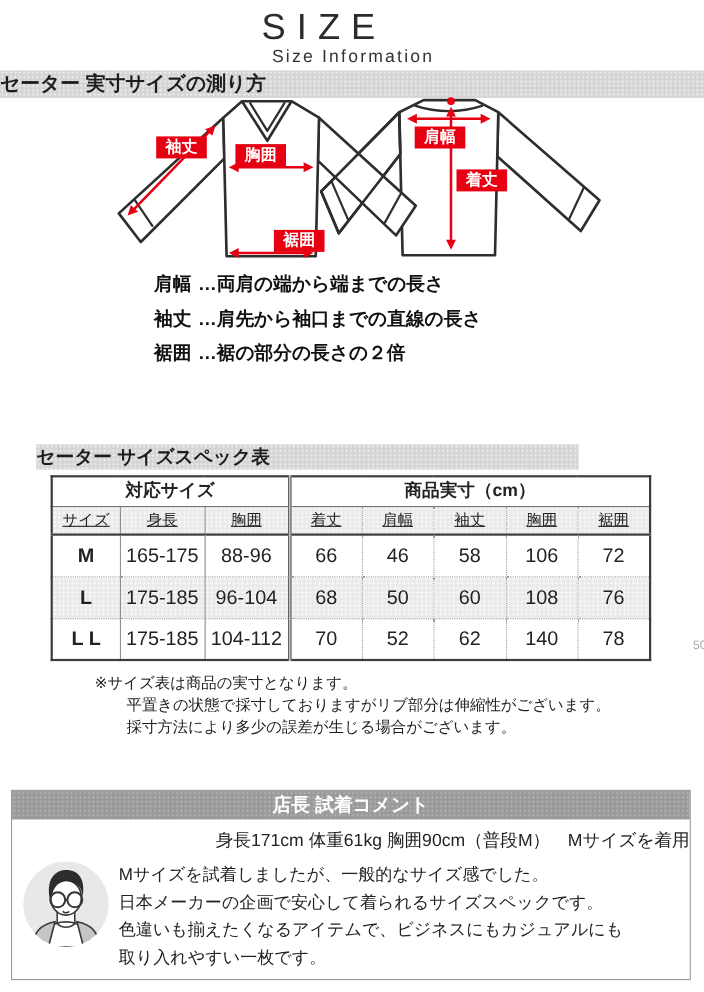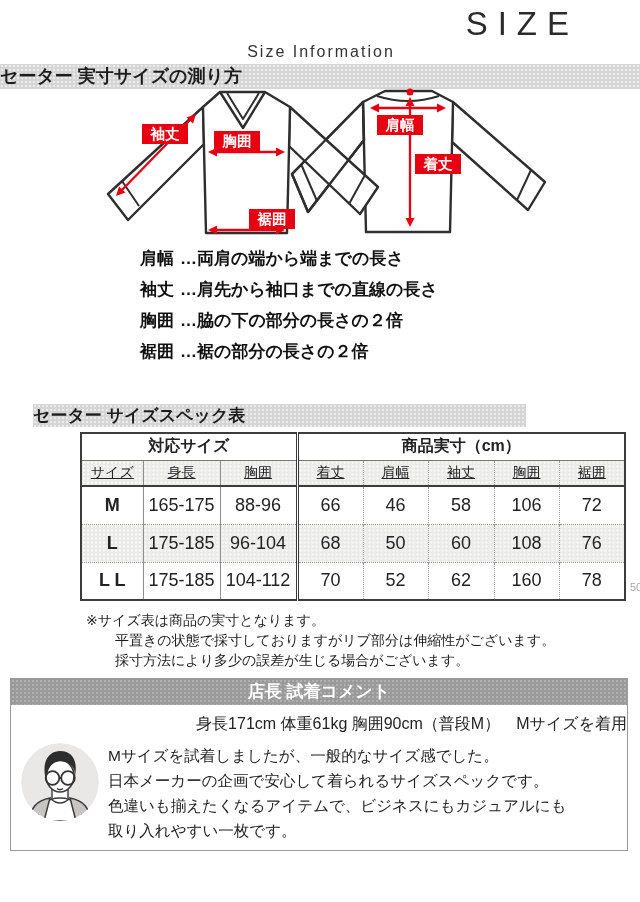--- a/index.html
+++ b/index.html
@@ -9,21 +9,21 @@
     width:640px; height:902px;
     background:#ffffff;
     font-family:"Liberation Sans","DejaVu Sans",sans-serif;
     color:#222;
     overflow:hidden;
   }
 
   
   .size-title {
     position:absolute; top:5px; left:0; width:579px;
-    text-align:right; font-size:33px; letter-spacing:10px; text-indent:10px;
+    text-align:center; font-size:33px; letter-spacing:10px; text-indent:10px;
     color:#2b2b2b; font-weight:400;
   }
   .size-sub {
     position:absolute; top:43px; left:0; width:640px;
     text-align:center; font-size:16px; letter-spacing:2px; text-indent:2px;
     color:#333;
   }
 
   
   .bar {
@@ -43,21 +43,20 @@
     position:absolute; top:243px; left:140px;
     font-size:17px; font-weight:bold; line-height:31px; color:#111;
   }
   .def-term { margin-right:6px; }
 
   
   .spec-table-wrap { position:absolute; top:432px; left:46px; }
   table.spec {
     border-collapse:collapse; table-layout:fixed; width:544px;
     border:2px solid #3c3c3c;
-    margin-left:34px;
   }
   table.spec th, table.spec td {
     text-align:center; vertical-align:middle; overflow:hidden; white-space:nowrap;
   }
   tr.grp th { height:27px; font-size:16px; font-weight:bold; border-bottom:1px solid #777; background:#fff; }
   tr.colhead th { height:26px; font-size:14px; font-weight:normal; border-bottom:2px solid #3c3c3c;text-decoration:underline; }
   tr.data { height:38px; font-size:18px; }
   tr.data th { font-weight:bold; font-size:18px; }
   tr.data td { font-weight:normal; color:#222; }
   .rt { border-top:1px dotted #9a9a9a; }
@@ -70,21 +69,21 @@
     background-size:4px 4px;
   }
   .side-code { position:absolute; left:606px; top:581px; font-size:11px; color:#a9a9a9;margin-left:24px; }
 
   
   .notes { position:absolute; top:610px; left:86px; font-size:14px; line-height:20px; color:#1d1d1d; }
   .notes .cont { padding-left:29px; }
 
   
   .comment-box {
-    position:absolute; left:10px; top:678px; width:618px; height:173px;
+    position:absolute; left:10px; top:718px; width:618px; height:173px;
     border:1px solid #999; background:#fff;
   }
   .comment-header {
     height:26px; line-height:26px; text-align:center;
     color:#fff; font-weight:bold; font-size:17px;
     background-color:#9a9a9a;
     background-image:radial-gradient(rgba(255,255,255,.22) 1px, rgba(0,0,0,0) 1.1px);
     background-size:4px 4px;
   }
   .model-spec { margin-top:9px; text-align:right; font-size:16px; color:#222; }
@@ -160,23 +159,20 @@
     <text x="438" y="82" dominant-baseline="central" fill="#fff">着丈</text>
   </g>
 </svg>
 
 <div class="defs">
   <div class="def-line">
     <span class="def-term">肩幅</span><span class="def-desc">…両肩の端から端までの長さ</span>
   </div>
   <div class="def-line">
     <span class="def-term">袖丈</span><span class="def-desc">…肩先から袖口までの直線の長さ</span>
-  </div>
-  <div class="def-line">
-    <span class="def-term">胸囲</span><span class="def-desc">…脇の下の部分の長さの２倍</span>
   </div>
   <div class="def-line">
     <span class="def-term">裾囲</span><span class="def-desc">…裾の部分の長さの２倍</span>
   </div>
 </div>
 
 <div class="bar bar2">セーター サイズスペック表</div>
 
 <div class="spec-table-wrap">
   <table class="spec">
@@ -225,21 +221,21 @@
       <td class="shade rt bl-dot">108</td>
       <td class="shade rt bl-dot">76</td>
     </tr>
     <tr class="data">
       <th class="rt">L L</th>
       <td class="rt bl-s">175-185</td>
       <td class="rt bl-s">104-112</td>
       <td class="rt bl-d">70</td>
       <td class="rt bl-dot">52</td>
       <td class="rt bl-dot">62</td>
-      <td class="rt bl-dot">160</td>
+      <td class="rt bl-dot">140</td>
       <td class="rt bl-dot">78</td>
     </tr>
   </tbody>
     </table>
 </div>
 
 <div class="side-code">5003</div>
 
 <div class="notes">
   <div class="note-line">※サイズ表は商品の実寸となります。</div>

